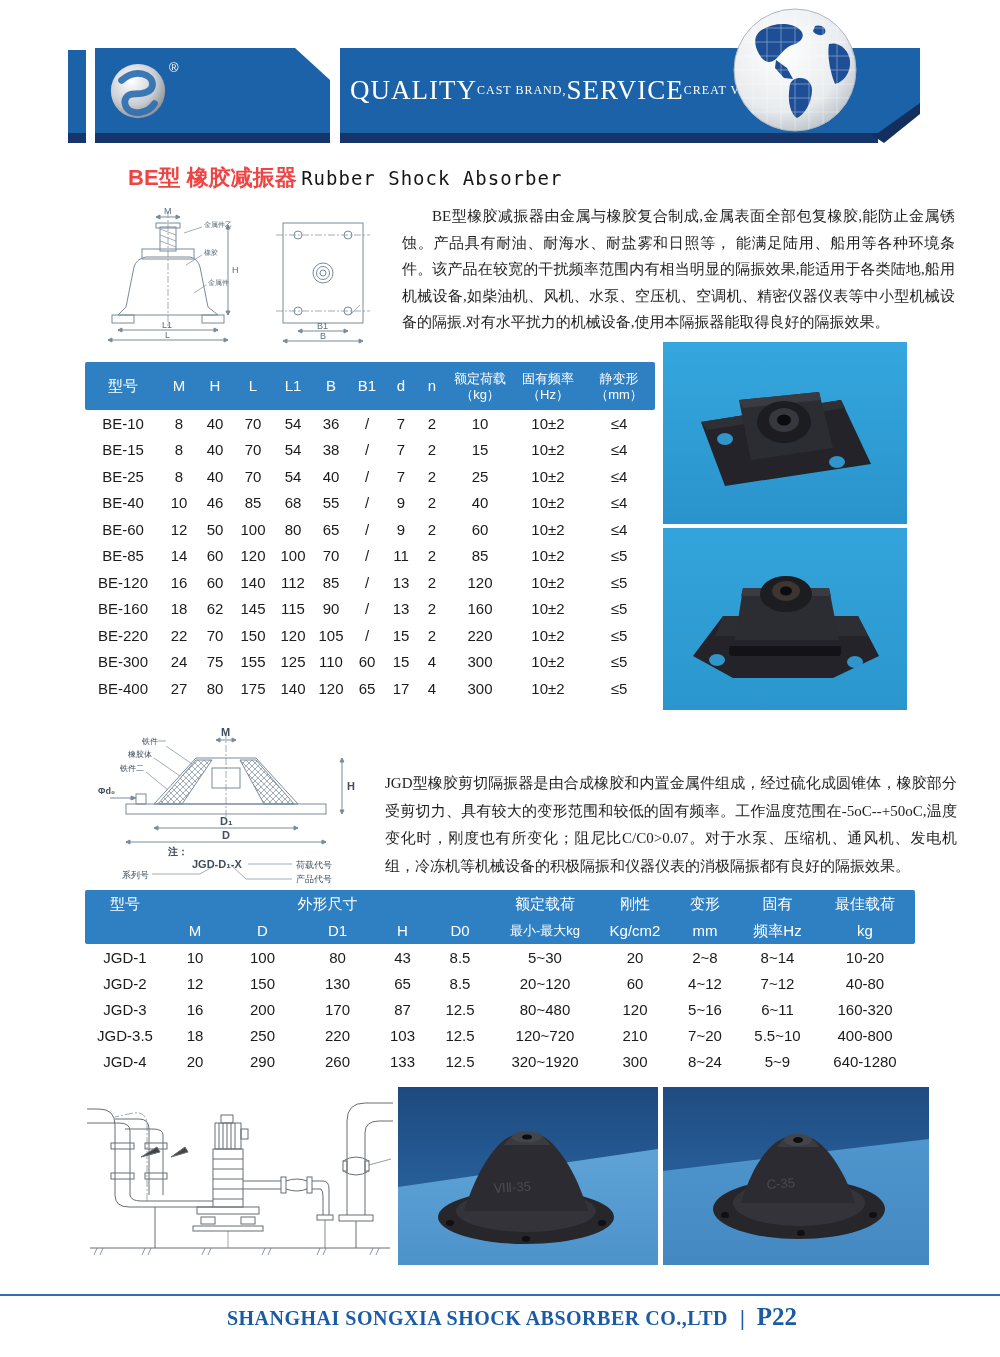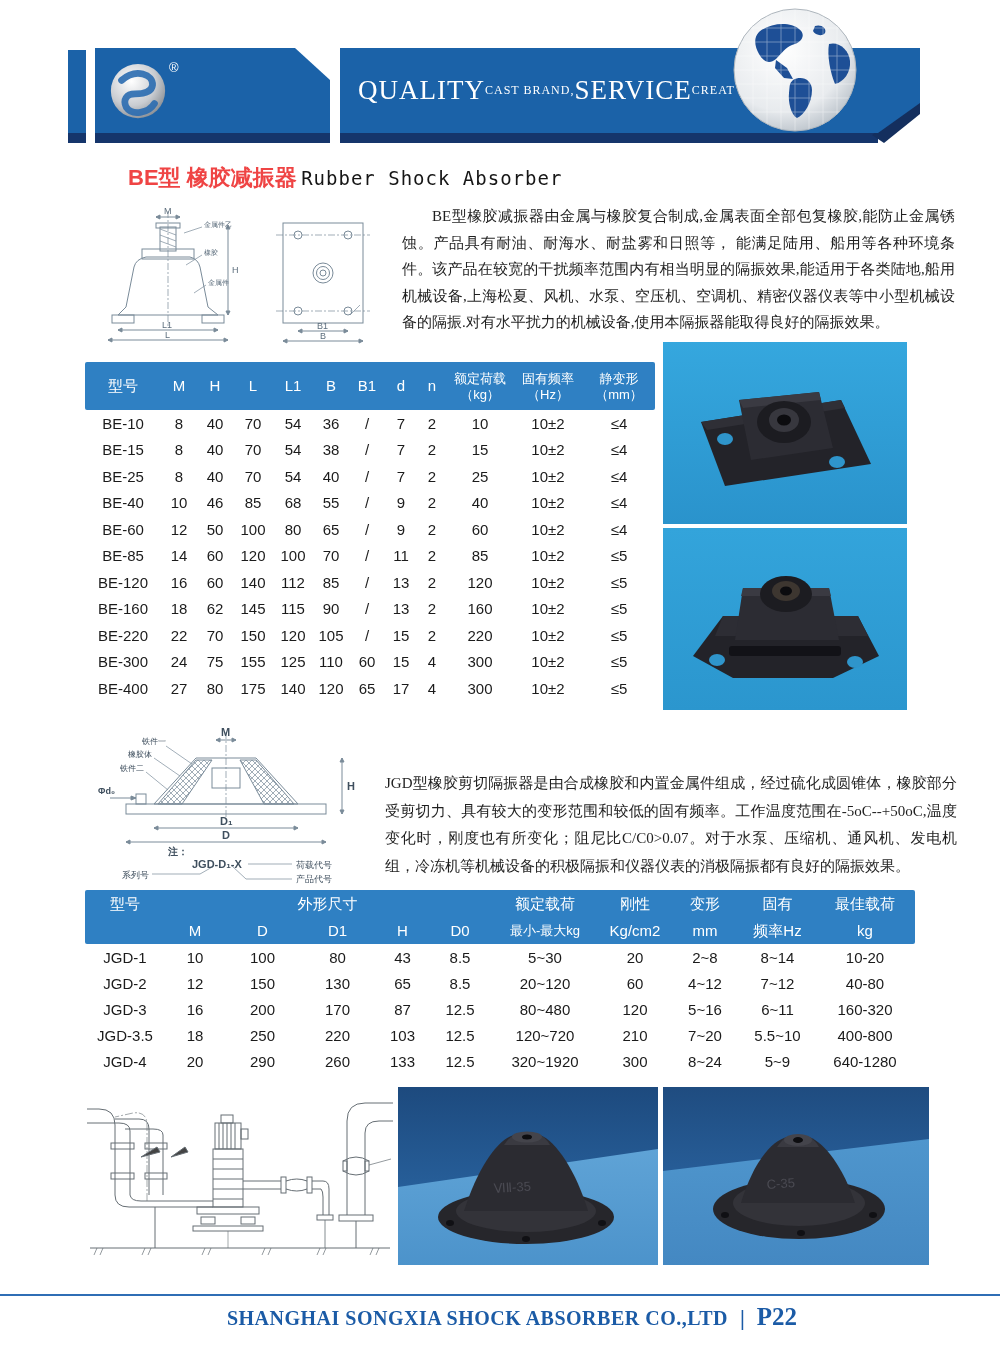--- a/index.html
+++ b/index.html
@@ -17,21 +17,21 @@
   .navy.n3 { left:340px; width:538px; }
   .fold { position:absolute; left:872px; top:100px; width:48px; height:43px; background:#142f5e;
     clip-path:polygon(0 35px,48px 0,48px 14px,12px 43px); }
   .logobox { position:absolute; left:95px; top:48px; width:235px; height:85px; background:#1b62a8;
     clip-path:polygon(0 0,200px 0,235px 32px,235px 85px,0 85px);
     display:flex; align-items:center; padding-left:12px; }
   .brand-zh { color:#fff; font-size:33px; font-weight:bold; letter-spacing:2px; margin-left:4px; }
   .regmark { color:#fff; font-size:13px; align-self:flex-start; margin-top:12px; }
   .banner { position:absolute; left:340px; top:48px; width:580px; height:85px; background:#1b62a8;
     clip-path:polygon(0 0,580px 0,580px 55px,538px 85px,0 85px);
-    display:flex; align-items:center; padding-left:18px; color:#fff;
+    display:flex; align-items:center; padding-left:10px; color:#fff;
     font-family:"Liberation Serif", serif; white-space:nowrap; }
   .tg-big { font-size:27px; letter-spacing:1px; }
   .tg-small { font-size:12px; letter-spacing:1px; }
   .globe { position:absolute; left:731px; top:6px; z-index:5; }
   
   .be-title { position:absolute; left:128px; top:163px; white-space:nowrap; }
   .be-title .zh { font-size:22px; font-weight:bold; color:#ef4444; }
   .be-title .en { font-size:19px; font-family:"DejaVu Sans Mono", monospace; color:#161616; letter-spacing:1px; }
   .para { position:absolute; font-family:"Liberation Serif", serif; font-size:15px;
     color:#1f1f1f; text-align:justify; }
@@ -176,21 +176,21 @@
       <text x="219" y="126">B1</text>
       <text x="222" y="136">B</text>
     </g>
     <g fill="#5d6e7d" font-size="7">
       <text x="106" y="24">金属件乙</text>
       <text x="106" y="52">橡胶</text>
       <text x="110" y="82">金属件</text>
     </g>
   </svg>
 
-  <div class="para be">BE型橡胶减振器由金属与橡胶复合制成,金属表面全部包复橡胶,能防止金属锈蚀。产品具有耐油、耐海水、耐盐雾和日照等， 能满足陆用、船用等各种环境条件。该产品在较宽的干扰频率范围内有相当明显的隔振效果,能适用于各类陆地,船用机械设备,上海松夏、风机、水泵、空压机、空调机、精密仪器仪表等中小型机械设备的隔振.对有水平扰力的机械设备,使用本隔振器能取得良好的隔振效果。</div>
+  <div class="para be">BE型橡胶减振器由金属与橡胶复合制成,金属表面全部包复橡胶,能防止金属锈蚀。产品具有耐油、耐海水、耐盐雾和日照等， 能满足陆用、船用等各种环境条件。该产品在较宽的干扰频率范围内有相当明显的隔振效果,能适用于各类陆地,船用机械设备,如柴油机、风机、水泵、空压机、空调机、精密仪器仪表等中小型机械设备的隔振.对有水平扰力的机械设备,使用本隔振器能取得良好的隔振效果。</div>
 
   <div class="tbl be">
     <div class="thead grid">
       <div class="th"><span>型号</span></div>
       <div class="th"><span>M</span></div>
       <div class="th"><span>H</span></div>
       <div class="th"><span>L</span></div>
       <div class="th"><span>L1</span></div>
       <div class="th"><span>B</span></div>
       <div class="th"><span>B1</span></div>

